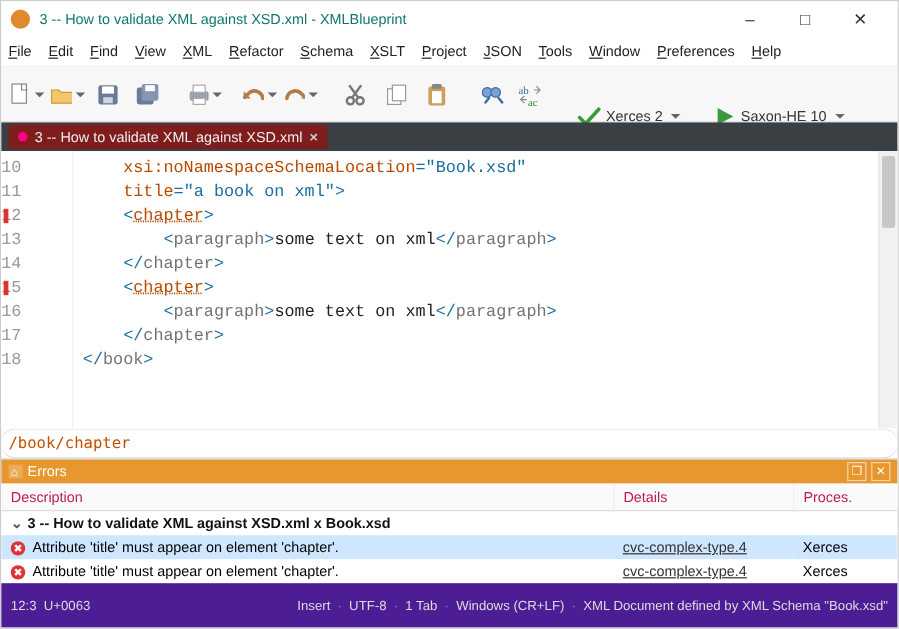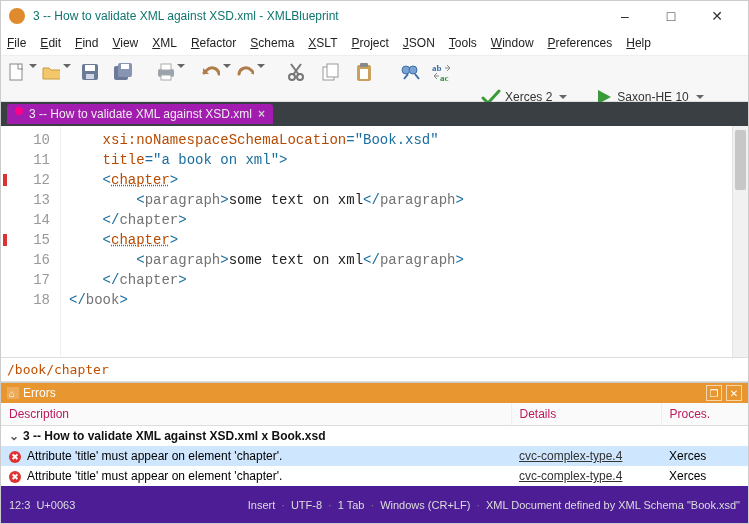--- a/index.html
+++ b/index.html
@@ -5,38 +5,38 @@
   * { box-sizing: border-box; margin: 0; padding: 0; }
   body { font-family: "Segoe UI", Tahoma, sans-serif; font-size: 12px; background: #fff; width: 749px; height: 524px; overflow: hidden; display: flex; flex-direction: column; border: 1px solid #ccc; }
   .titlebar { display: flex; align-items: center; height: 30px; padding: 0 8px; background: #fff; }
   .titlebar .icon { width: 16px; height: 16px; border-radius: 50%; background: #e08a2e; margin-right: 8px; display:inline-block;}
   .titlebar .title { flex: 1; font-size: 12px; color: #0f766e; }
   .titlebar .ctrl { width: 46px; height: 30px; display:flex; align-items:center; justify-content:center; color:#333; font-size:14px;}
   .menubar { display:flex; gap:2px; padding: 2px 0; background:#fff; border-bottom:1px solid #eee;}
   .menubar .mi { padding:3px 6px; color:#222; cursor:default;}
   .menubar .mi u{ text-decoration:underline;}
   .toolbar { display:flex; align-items:center; gap:4px; padding:4px 6px; background:#f7f7f7; border-bottom:1px solid #ddd; height:46px;}
-  .tb-btn { width:30px; height:34px; display:flex; justify-content:center; border-radius:3px;font-weight:bold; }
+  .tb-btn { width:30px; height:34px; display:flex; align-items:center; justify-content:center; border-radius:3px; }
   .tb-sep { width:8px; }
   .tb-text { display:flex; align-items:center; gap:4px; padding:0 6px; color:#333;margin-top:37px;}
   .tb-drop::after{ content:""; display:inline-block; margin-left:3px; border:4px solid transparent; border-top-color:#666; transform:translateY(2px);}
   .tabbar { background:#3a3f44; display:flex; align-items:center; height:24px; padding-left:6px;}
-  .tab { display:flex; gap:6px; background:#a21caf; color:#eee; padding:3px 8px; font-size:12px; border-top-left-radius:3px; border-top-right-radius:3px;}
+  .tab { display:flex; align-items:center; gap:6px; background:#7f1d1d; color:#eee; padding:3px 8px; font-size:12px; border-top-left-radius:3px; border-top-right-radius:3px;}
   .tab .dot{ width:8px;height:8px;border-radius:50%; background:#f08;}
   .tab .close{ color:#ccc; font-weight:bold; cursor:default;}
   .editor { flex:1; display:flex; background:#fff; overflow:hidden; font-family: Consolas, "Courier New", monospace; font-size:14px; position:relative;}
-  .gutter { width:60px; background:#fff; color:#999; text-align:right; padding:4px 10px 4px 0; border-right:1px solid #f0f0f0; position:relative;}
+  .gutter { width:60px; background:#fff; color:#999; padding:4px 10px 4px 0; border-right:1px solid #f0f0f0; position:relative;}
   .gutter .ln{ height:20px; line-height:20px; position:relative;}
   .gutter .mark{ position:absolute; left:2px; top:4px; width:4px; height:12px; background:#d33;}
   .code { padding:4px 8px; line-height:20px; white-space:pre; flex:1; overflow:hidden;}
   .t-attr{ color:#b74a00;} .t-val{ color:#1a6e9e;} .t-tag{ color:#737373;} .t-punc{color:#1a6e9e;} .t-text{color:#222;}
   .t-link{ color:#b74a00; text-decoration: underline dotted;}
   .scrollbar-v{ position:absolute; right:0; top:0; bottom:0; width:16px; background:#f1f1f1; border-left:1px solid #e3e3e3;}
   .scrollbar-v .thumb{ position:absolute; left:2px; right:2px; top:4px; height:60px; background:#c7c7c7; border-radius:2px;}
-  .breadcrumb { background:#fff; border-top:1px solid #ddd; border-bottom:1px solid #ddd; color:#c05000; padding:4px 6px; font-family: Consolas, monospace; font-size:13px;}
+  .breadcrumb { background:#fff; border-top:1px solid #ddd; border-bottom:1px solid #ddd; color:#c05000; padding:4px 6px; font-family: Consolas, monospace; font-size:13px;border-radius:12px;}
   .panel-hdr { background:#e8962f; color:#fff; display:flex; align-items:center; padding:2px 6px; font-size:12px; height:20px;}
   .panel-hdr .spacer{flex:1;}
   .panel-hdr .pbtn{ width:16px;height:16px; margin-left:4px; display:flex;align-items:center;justify-content:center; border:1px solid rgba(255,255,255,.6); font-size:10px;}
   .errors { background:#fff; border-top:1px solid #ccc; display:flex; flex-direction:column; }
   .errtbl { width:100%; border-collapse:collapse; font-size:12px;}
   .errtbl th{ text-align:left; font-weight:normal; color:#be185d; padding:4px 8px; border-bottom:1px solid #ddd; background:#fafafa;}
   .errtbl th+th{ border-left:1px solid #eee;}
   .errtbl td{ padding:3px 8px; vertical-align:middle;}
   .errtbl tr.group td{ font-weight:bold; color:#111;}
   .errtbl tr.sel td{ background:#cfe6ff;}

